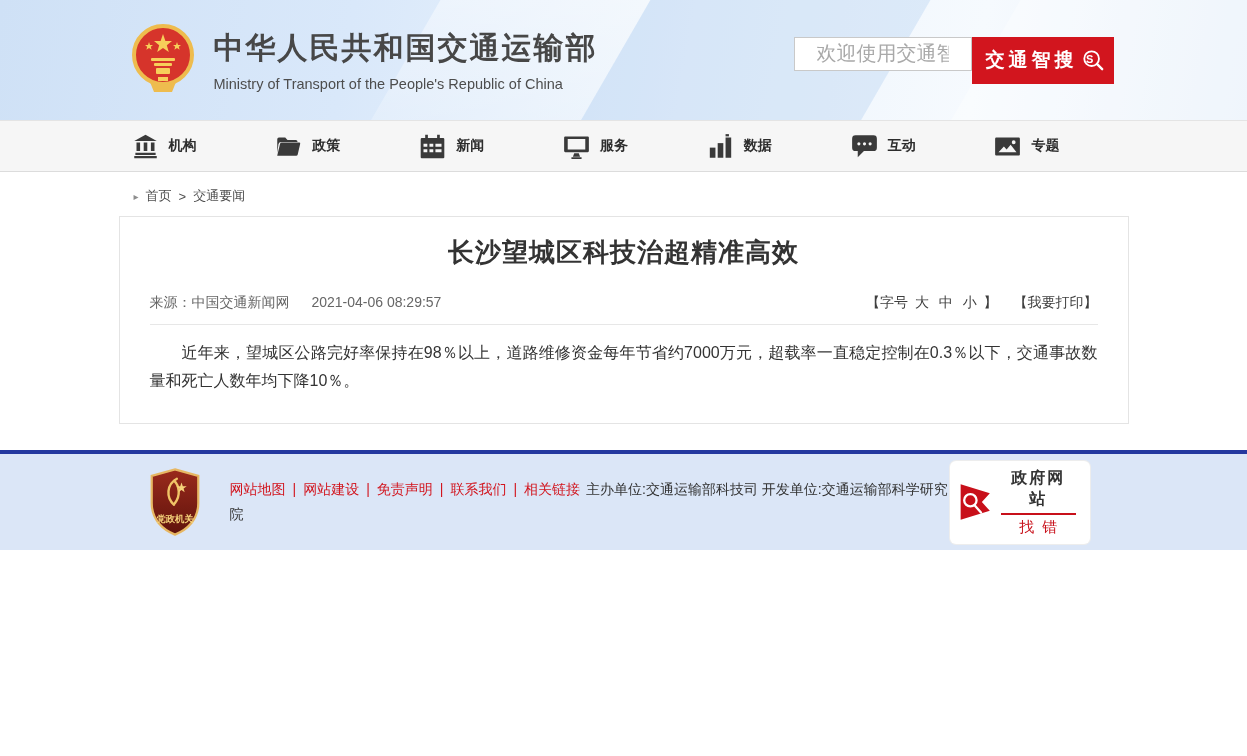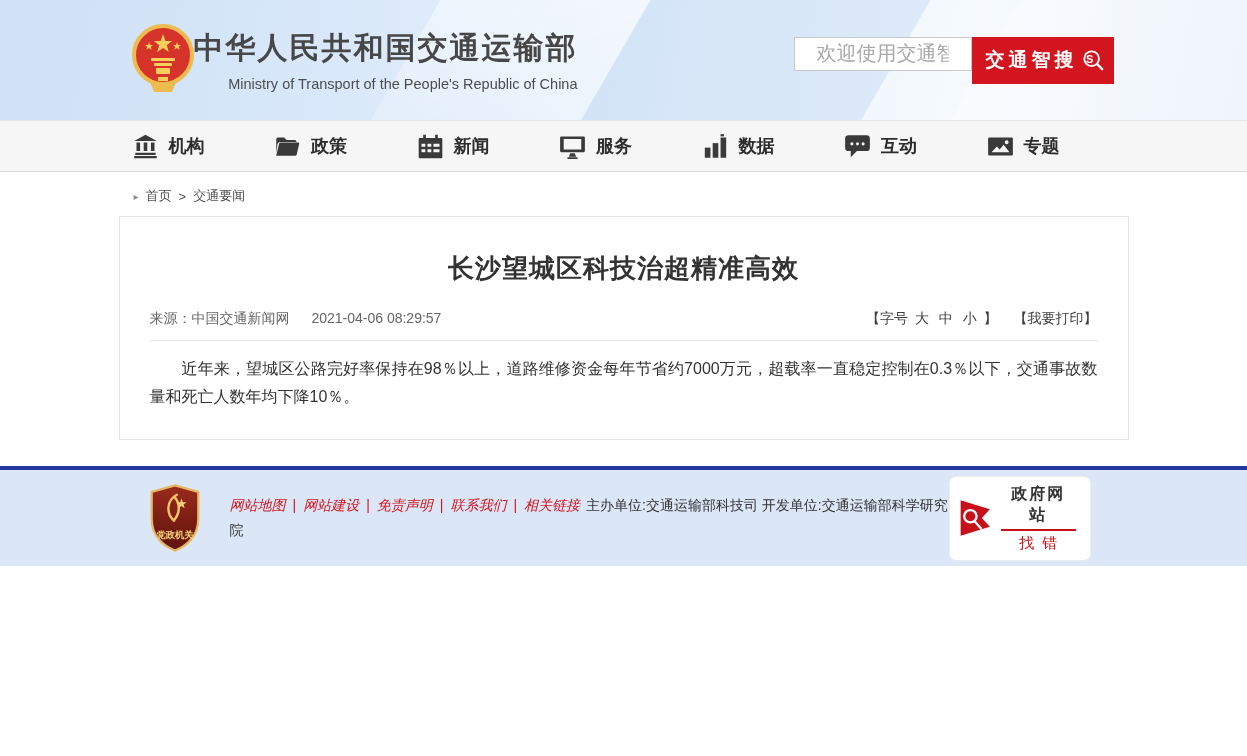--- a/index.html
+++ b/index.html
@@ -14,67 +14,67 @@
   .site-header {
     height:120px; position:relative; overflow:hidden;
     background:linear-gradient(100deg,#cfe1f6 0%,#d9e8fa 28%,#ecf4fc 55%,#f6fafe 78%,#e7f0fa 100%);
   }
   .h-deco { position:absolute; top:-70px; height:280px; transform:skewX(-30deg); }
   .h-deco.a { left:400px; width:210px; background:linear-gradient(rgba(255,255,255,.6),rgba(255,255,255,.05)); }
   .h-deco.b { left:610px; width:280px; background:rgba(165,200,240,.30); }
   .h-deco.c { left:980px; width:500px; background:rgba(255,255,255,.35); }
   .header-row { display:flex; align-items:center; height:120px; }
   .emblem { width:62px; height:76px; flex:0 0 auto; margin-left:14px; }
-  .titles { }
+  .titles { margin-left:20px; }
   .site-title { font-size:30px; font-weight:bold; color:#474747; letter-spacing:2px; }
-  .site-sub { font-size:14.5px; color:#4d4d4d; margin-top:7px;text-align:right; }
+  .site-sub { font-size:14.5px; color:#4d4d4d; margin-top:7px; }
   .search-area { margin-left:auto; display:flex; align-items:stretch; margin-right:16px; }
   .search-input {
     width:178px; height:34px; border:1px solid #c9c9c9; background:#fff;
     padding:0 22px; font-size:20px; color:#333; outline:none;
     font-family:"Liberation Sans", sans-serif;
   }
   .search-input::placeholder { color:#a9a9a9; }
   .search-btn {
     height:47px; border:none; background:#d2151e; color:#fff; cursor:pointer;
     font-size:19px; font-weight:bold; letter-spacing:4px; padding:0 10px 0 14px;
     display:flex; align-items:center; gap:4px;
     font-family:"Liberation Sans", sans-serif;
   }
 
   
   .main-nav { height:52px; background:#f6f6f6; border-top:1px solid #e4e4e4; border-bottom:1px solid #dcdcdc; }
   .nav-row { display:flex; align-items:center; justify-content:space-between; height:50px; padding:0 70px 0 14px; }
   .nav-item { display:flex; align-items:center; gap:10px; cursor:pointer; }
   .nav-item svg { width:27px; height:27px; fill:#3a3a3a; }
-  .nav-label { font-size:18px; font-weight:bold; color:#2d2d2d; }
+  .nav-label { font-size:14px; font-weight:bold; color:#2d2d2d; }
 
   
   .breadcrumb { padding:15px 0 11px 16px; font-size:13px; color:#4f4f4f; display:flex; align-items:center; gap:7px; }
   .crumb-arrow { color:#8d8d8d; font-size:10px; }
   .crumb-link { cursor:pointer; }
 
   
-  .article-panel { width:1010px; margin:0 auto 26px; border:1px solid #e4e4e4; background:#fff; padding:24px 30px 28px; }
+  .article-panel { width:1010px; margin:0 auto 26px; border:1px solid #e4e4e4; background:#fff; padding:8px 30px 28px; }
   .article-title { text-align:center; font-size:26px; font-weight:bold; color:#333; margin:10px 0 24px; letter-spacing:1px; }
   .meta-row { display:flex; justify-content:space-between; align-items:flex-start; font-size:14px; color:#666; padding-bottom:12px; border-bottom:1px solid #e7e7e7; }
   .meta-left span { margin-right:18px; }
   .meta-right { color:#3f3f3f; }
   .meta-right .tool { cursor:pointer; }
   .meta-right .size-btn { margin:0 3px; cursor:pointer; }
   .print-btn { margin-left:12px; cursor:pointer; }
   .article-body p { font-size:16px; line-height:28px; color:#333; text-align:justify; text-indent:2em; margin-top:14px; }
 
   
   .footer-top-bar { height:4px; background:#24389f; margin-top:0; }
   .site-footer { height:96px; background:#dbe6f7; }
   .footer-row { display:flex; align-items:center; height:96px; }
   .party-badge { width:54px; height:70px; margin-left:30px; flex:0 0 auto; }
   .footer-text { margin-left:28px; font-size:14px; color:#333; line-height:25px; }
-  .f-link { color:#d2151e; cursor:pointer;font-style:italic; }
+  .f-link { color:#d2151e; cursor:pointer; }
   .f-sep { color:#d2151e; margin:0 7px; }
   .f-dark { color:#333; margin-left:6px; }
   .police-icon { vertical-align:-3px; margin:0 4px 0 8px; }
   .error-widget {
     margin-left:auto; margin-right:40px; background:#fff; border-radius:6px;
     padding:7px 14px 7px 8px; display:flex; align-items:center; gap:8px;
     box-shadow:0 0 0 1px #ededed; cursor:pointer;
   }
   .ew-text { text-align:center; }
   .ew-line1 { font-size:16px; font-weight:bold; color:#333; letter-spacing:2px; padding:0 2px 3px; border-bottom:2px solid #c8101a; }

